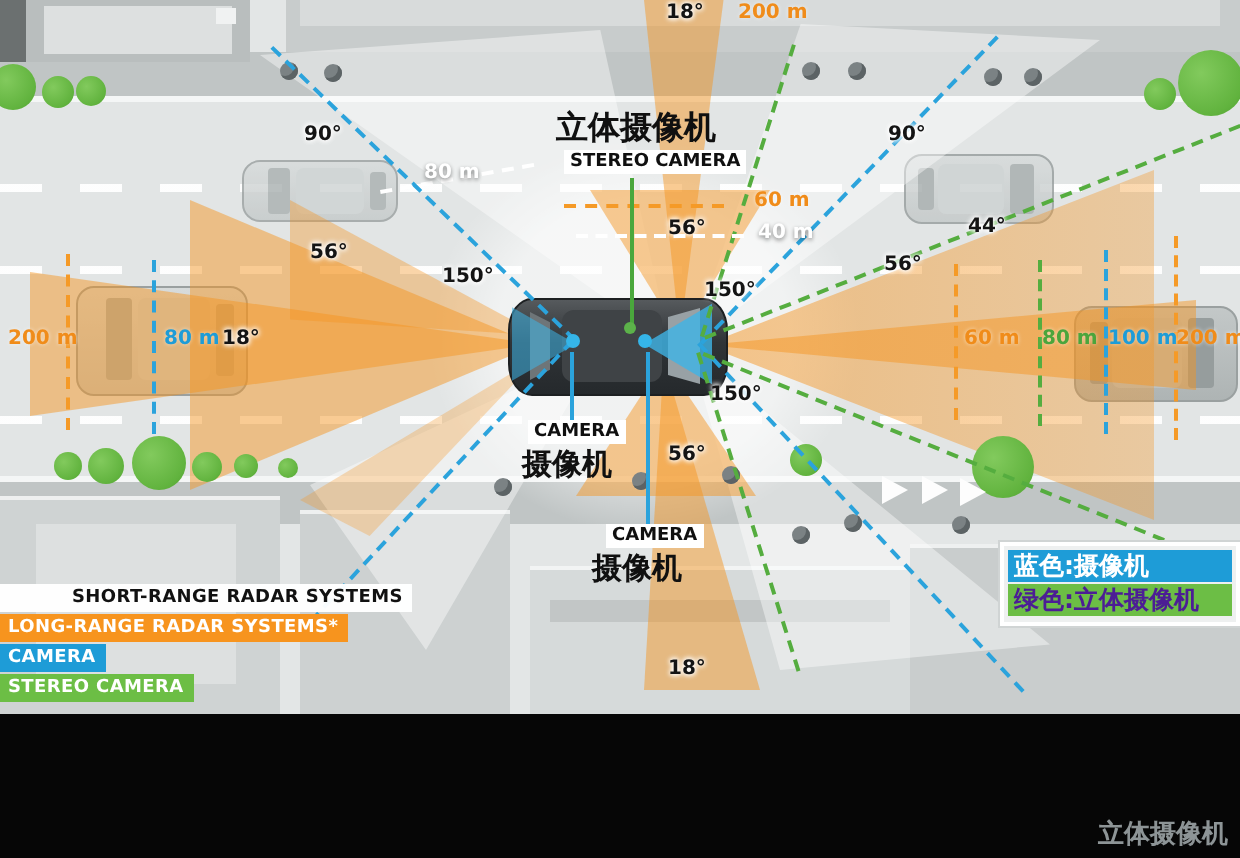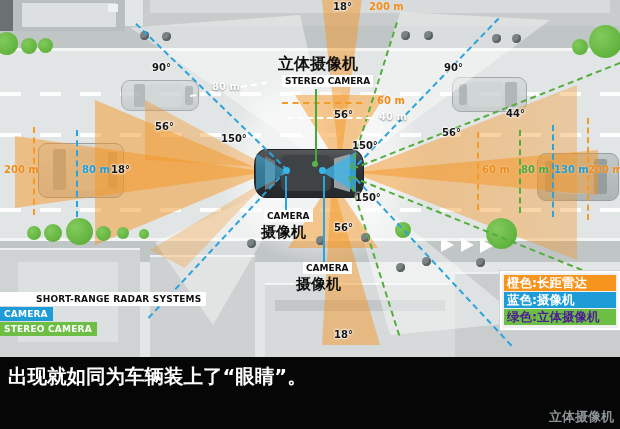--- a/index.html
+++ b/index.html
@@ -194,54 +194,53 @@
   <div class="abs conn" style="left:285px;top:176px;height:36px;background:#2ba3dc;"></div>
   <div class="abs conn" style="left:323px;top:176px;height:86px;background:#2ba3dc;"></div>
 
   <div class="abs angle" style="left:152px;top:62px;">90°</div>
   <div class="abs angle" style="left:444px;top:62px;">90°</div>
   <div class="abs angle" style="left:155px;top:121px;">56°</div>
   <div class="abs angle" style="left:111px;top:164px;">18°</div>
   <div class="abs angle" style="left:221px;top:133px;">150°</div>
   <div class="abs angle" style="left:334px;top:109px;">56°</div>
   <div class="abs angle" style="left:333px;top:1px;">18°</div>
-  <div class="abs angle" style="left:506px;top:108px;">44°</div>
+  <div class="abs angle" style="left:484px;top:108px;">44°</div>
   <div class="abs angle" style="left:442px;top:127px;">56°</div>
   <div class="abs angle" style="left:352px;top:140px;">150°</div>
   <div class="abs angle" style="left:355px;top:192px;">150°</div>
   <div class="abs angle" style="left:334px;top:222px;">56°</div>
   <div class="abs angle" style="left:334px;top:329px;">18°</div>
 
   <div class="abs dist o" style="left:4px;top:164px;">200 m</div>
   <div class="abs dist b" style="left:82px;top:164px;">80 m</div>
   <div class="abs dist w" style="left:212px;top:81px;">80 m</div>
   <div class="abs dist o" style="left:377px;top:95px;">60 m</div>
   <div class="abs dist w" style="left:379px;top:111px;">40 m</div>
   <div class="abs dist o" style="left:369px;top:1px;">200 m</div>
   <div class="abs dist o" style="left:482px;top:164px;">60 m</div>
   <div class="abs dist g" style="left:521px;top:164px;">80 m</div>
-  <div class="abs dist b" style="left:554px;top:164px;">130 m</div>
+  <div class="abs dist b" style="left:554px;top:164px;">100 m</div>
   <div class="abs dist o" style="left:588px;top:164px;">200 m</div>
 
   <div class="abs senslab-zh" style="left:278px;top:54px;font-size:16px;">立体摄像机</div>
   <div class="abs senslab-en" style="left:282px;top:75px;">STEREO CAMERA</div>
   <div class="abs senslab-en" style="left:264px;top:210px;">CAMERA</div>
   <div class="abs senslab-zh" style="left:261px;top:223px;font-size:15px;">摄像机</div>
   <div class="abs senslab-en" style="left:303px;top:262px;">CAMERA</div>
   <div class="abs senslab-zh" style="left:296px;top:275px;font-size:15px;">摄像机</div>
 
   <div class="abs" id="legend-en">
     <span class="row r1">SHORT-RANGE RADAR SYSTEMS</span>
+    <span class="row r2">LONG-RANGE RADAR SYSTEMS*</span>
     <span class="row r3">CAMERA</span>
     <span class="row r4">STEREO CAMERA</span>
   </div>
   <div class="abs" id="legend-zh">
-    <span class="row r2">橙色:长距雷达</span>
     <span class="row r3">蓝色:摄像机</span>
     <span class="row r4">绿色:立体摄像机</span>
   </div>
 
   <div class="abs" id="caption">
-    <span style="display:block;">出现就如同为车辆装上了“眼睛”。</span>
   </div>
   <div class="abs" id="watermark">立体摄像机</div>
 
 </div>
 
 </body></html>

